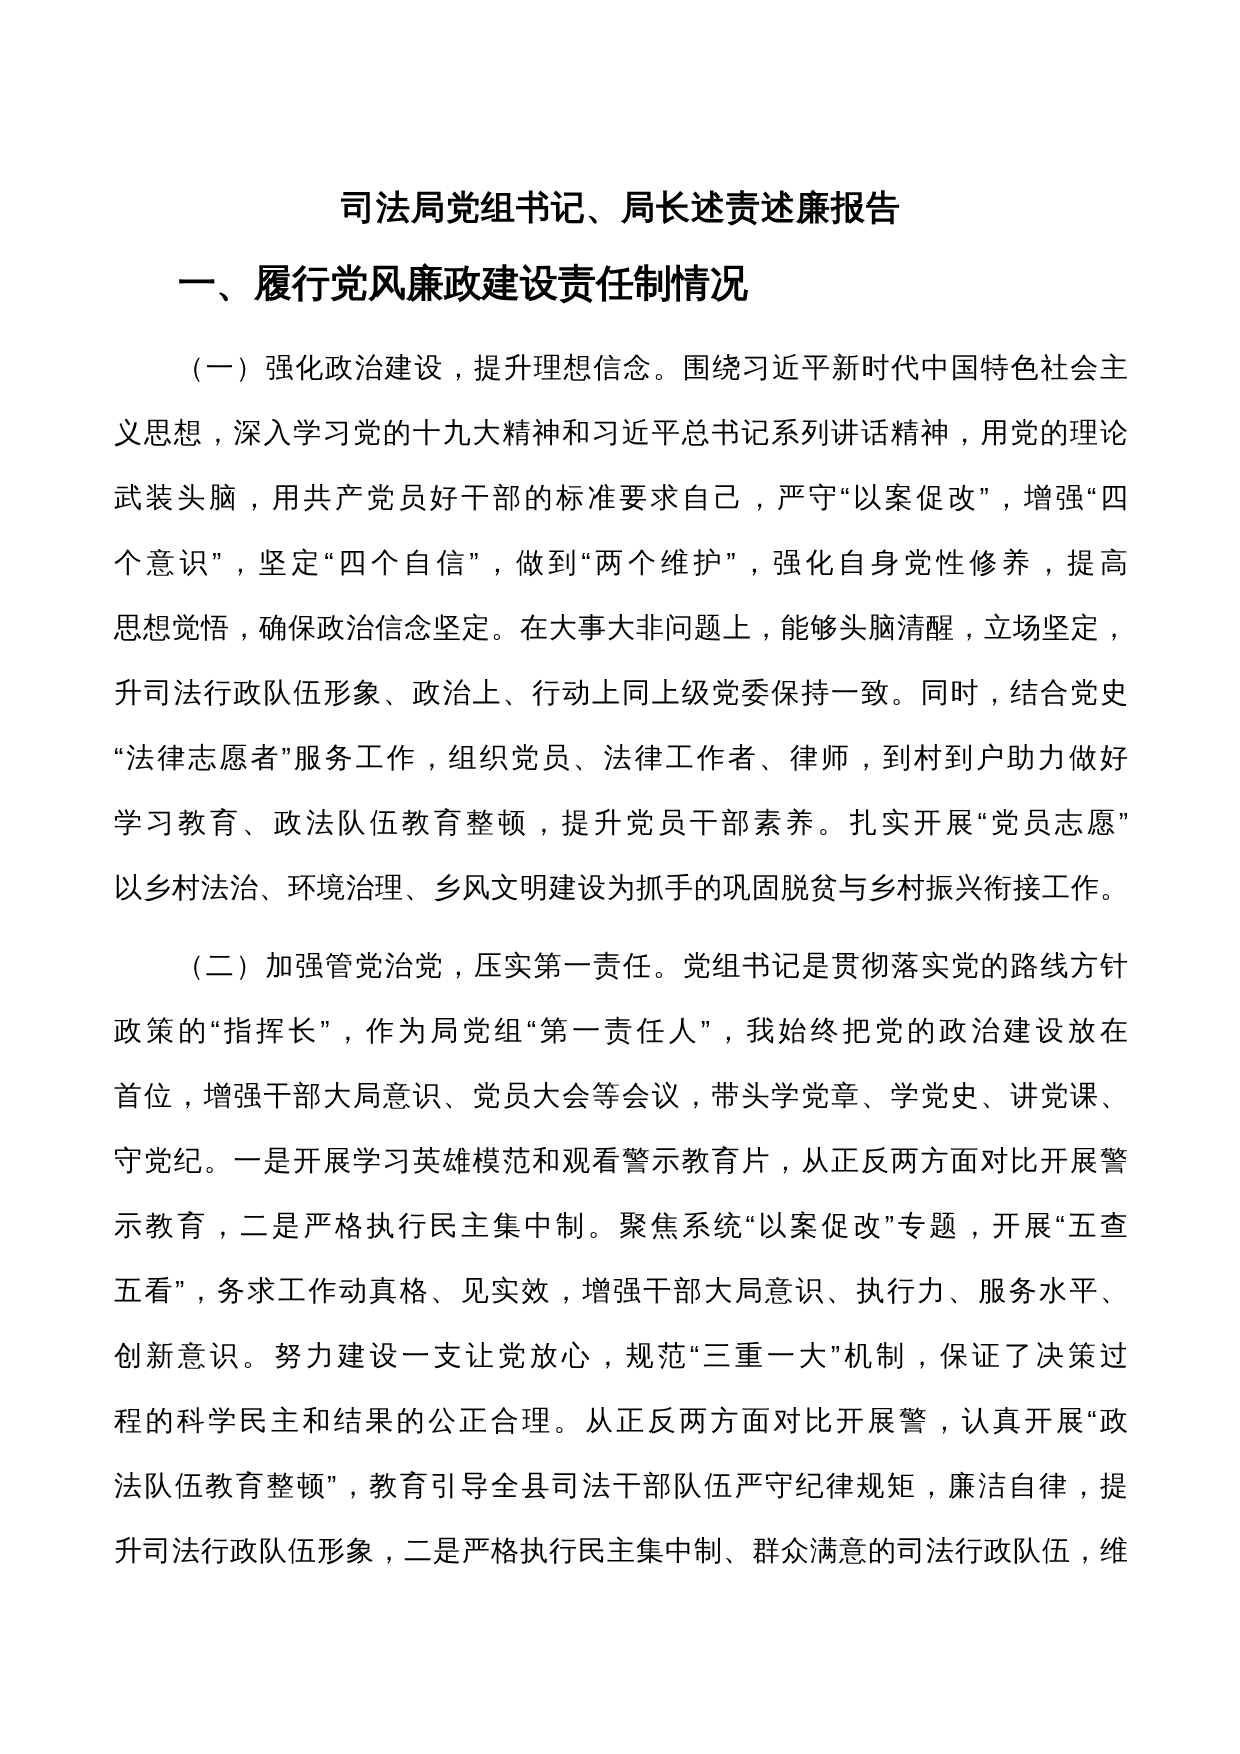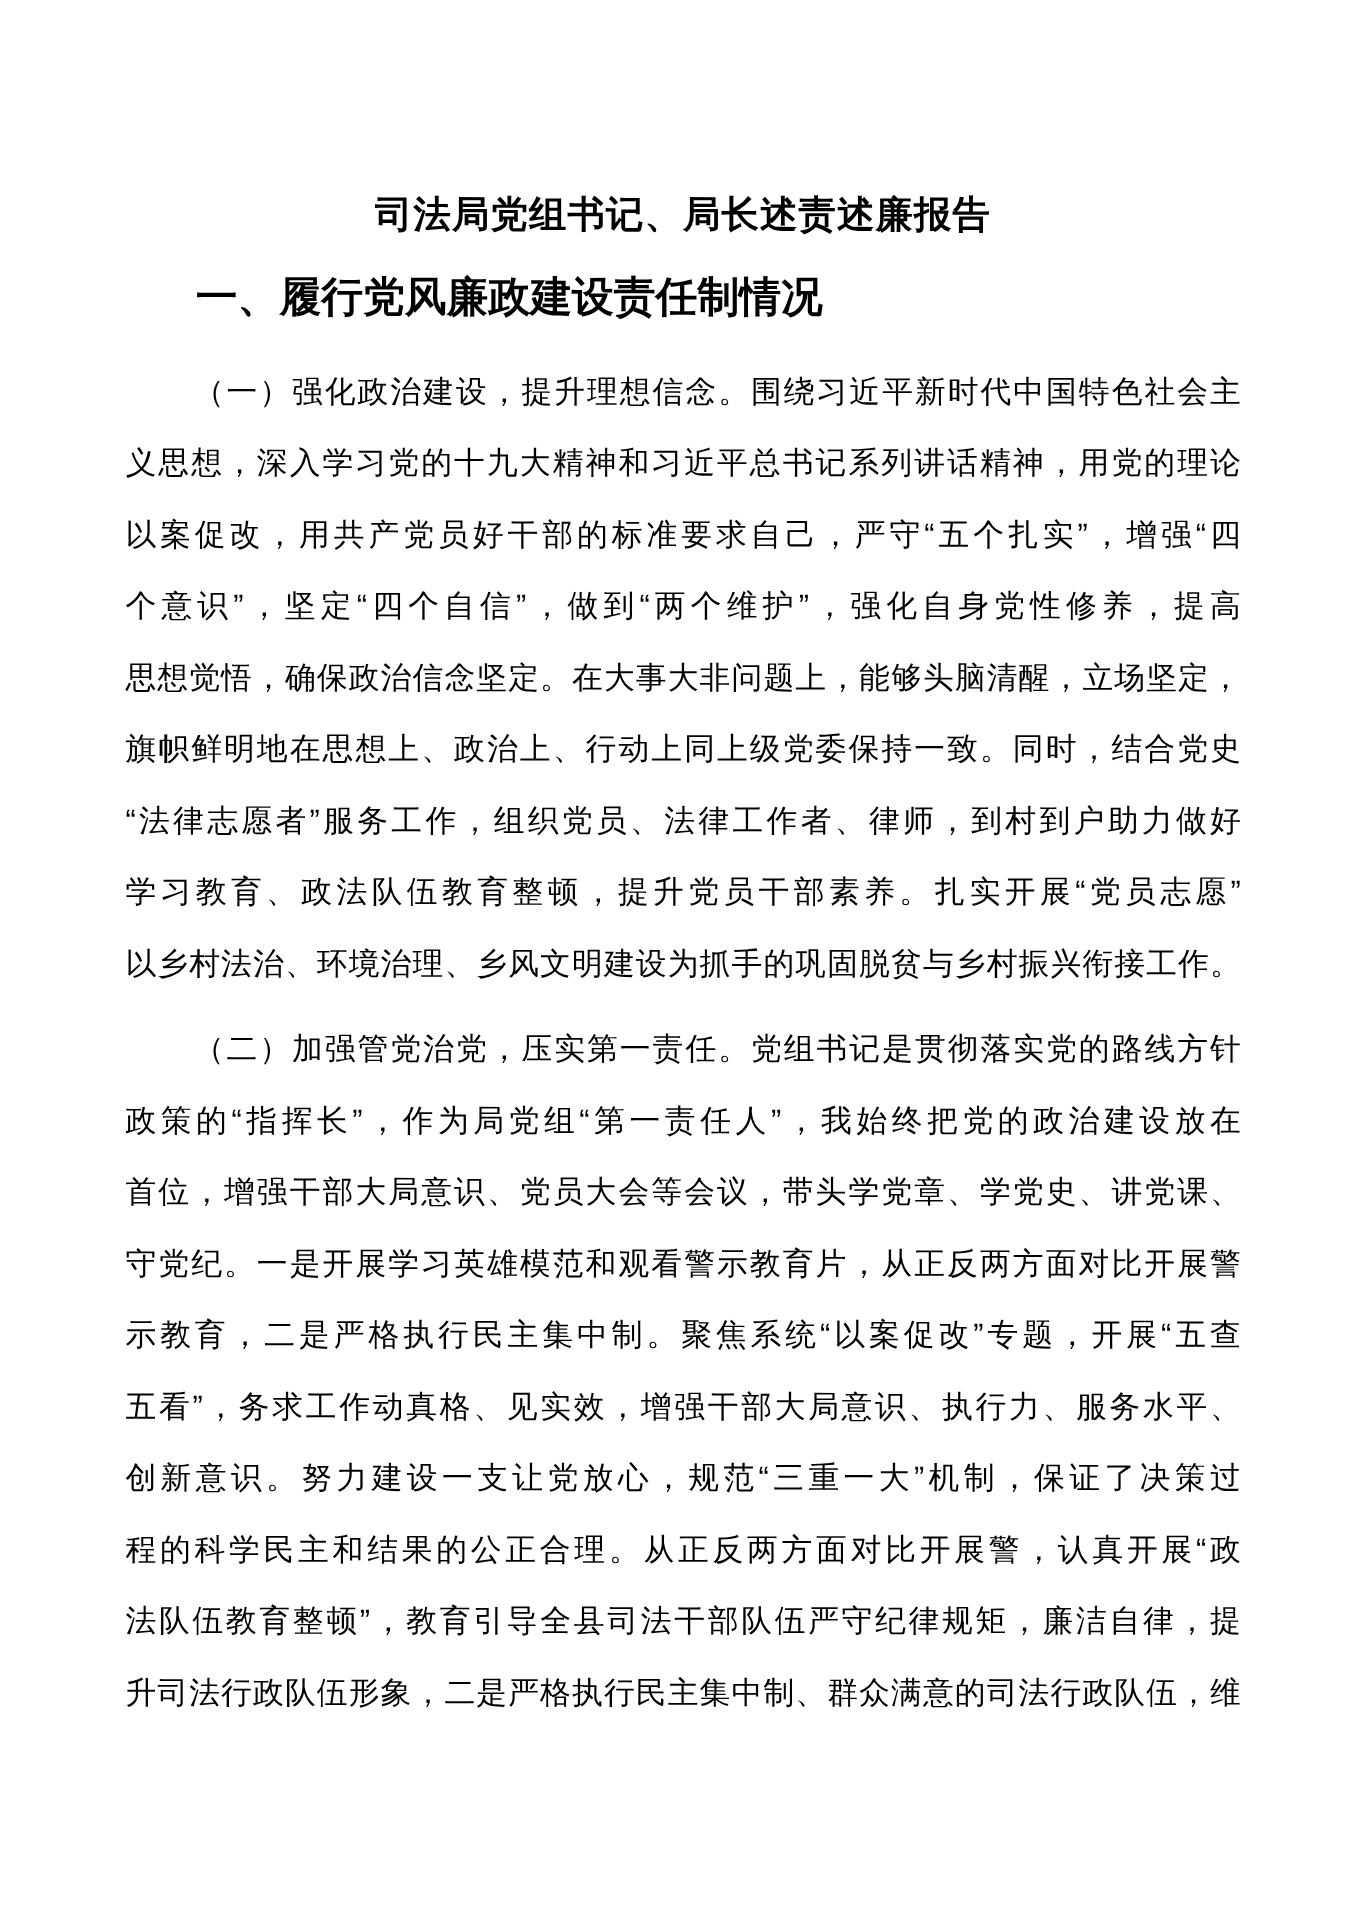--- a/index.html
+++ b/index.html
@@ -15,21 +15,21 @@
     font-family: "Liberation Sans", sans-serif;
   }
   .page {
     box-sizing: border-box;
     width: 1240px;
     height: 1754px;
     padding: 171px 112px 0 114px;
     background: #ffffff;
   }
   .doc-title {
-    margin: 0;
+    margin: 12px;
     text-align: center;
     font-size: 34px;
     font-weight: 700;
     line-height: 48px;
     letter-spacing: 1px;
     white-space: nowrap;
   }
   .section-heading {
     margin: 30px 0 0 0;
     font-size: 38px;
@@ -64,24 +64,24 @@
 
 <div class="page">
   <h1 class="doc-title">司法局党组书记、局长述责述廉报告</h1>
 
   <h2 class="section-heading">一、履行党风廉政建设责任制情况</h2>
 
   <div class="doc-body">
       <div class="para">
         <div class="line indent">（一）强化政治建设，提升理想信念。围绕习近平新时代中国特色社会主</div>
         <div class="line">义思想，深入学习党的十九大精神和习近平总书记系列讲话精神，用党的理论</div>
-        <div class="line">以案促改，用共产党员好干部的标准要求自己，严守“五个扎实”，增强“四</div>
+        <div class="line">武装头脑，用共产党员好干部的标准要求自己，严守“以案促改”，增强“四</div>
         <div class="line">个意识”，坚定“四个自信”，做到“两个维护”，强化自身党性修养，提高</div>
         <div class="line">思想觉悟，确保政治信念坚定。在大事大非问题上，能够头脑清醒，立场坚定，</div>
-        <div class="line">旗帜鲜明地在思想上、政治上、行动上同上级党委保持一致。同时，结合党史</div>
+        <div class="line">升司法行政队伍形象、政治上、行动上同上级党委保持一致。同时，结合党史</div>
         <div class="line">“法律志愿者”服务工作，组织党员、法律工作者、律师，到村到户助力做好</div>
         <div class="line">学习教育、政法队伍教育整顿，提升党员干部素养。扎实开展“党员志愿”</div>
         <div class="line">以乡村法治、环境治理、乡风文明建设为抓手的巩固脱贫与乡村振兴衔接工作。</div>
       </div>
       <div class="para">
         <div class="line indent">（二）加强管党治党，压实第一责任。党组书记是贯彻落实党的路线方针</div>
         <div class="line">政策的“指挥长”，作为局党组“第一责任人”，我始终把党的政治建设放在</div>
         <div class="line">首位，增强干部大局意识、党员大会等会议，带头学党章、学党史、讲党课、</div>
         <div class="line">守党纪。一是开展学习英雄模范和观看警示教育片，从正反两方面对比开展警</div>
         <div class="line">示教育，二是严格执行民主集中制。聚焦系统“以案促改”专题，开展“五查</div>

